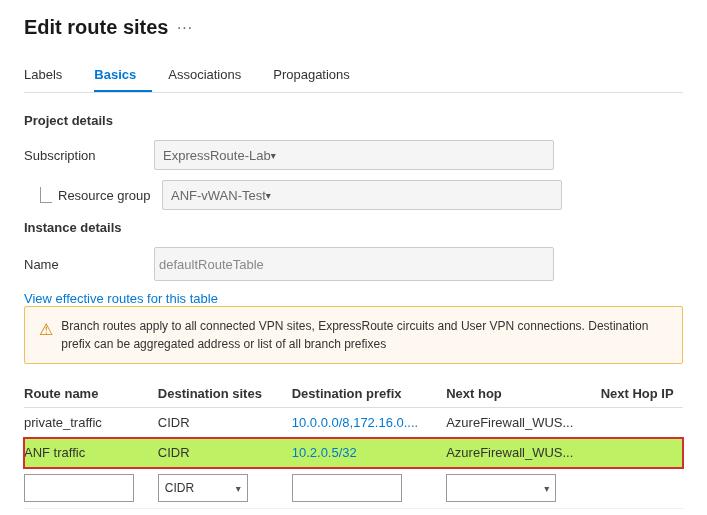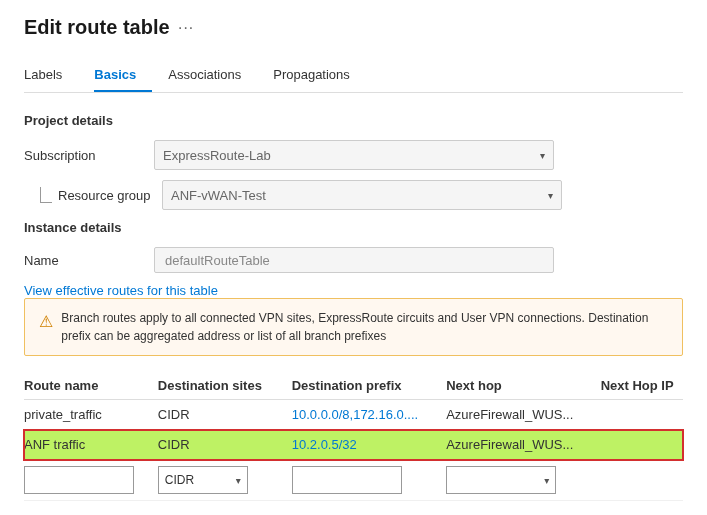--- a/index.html
+++ b/index.html
@@ -90,36 +90,36 @@
     .select-input {
       flex: 1;
       max-width: 400px;
       height: 30px;
       border: 1px solid #ccc;
       background: #f5f5f5;
       border-radius: 2px;
       padding: 0 8px;
       display: flex;
       align-items: center;
-      justify-content: space-between;
+      justify-content: flex-start;
       color: #666;
       font-size: 13px;
     }
     .select-input .chevron {
       color: #555;
       font-size: 10px;
     }
     .text-input {
       flex: 1;
       max-width: 400px;
-      height: 26px;
+      height: 34px;
       border: 1px solid #ccc;
       background: #f5f5f5;
       border-radius: 2px;
-      padding: 0 10px;
+      padding: 0 4px;
       color: #666;
       font-size: 13px;
       display: flex;
       align-items: center;
     }
     .instance-section {
       margin-top: 6px;
       margin-bottom: 10px;
     }
     .view-link {
@@ -227,21 +227,21 @@
       align-items: center;
       justify-content: space-between;
     }
   </style>
 </head>
 <body>
 
 <div class="page-container">
   
   <div class="page-title-row">
-    <span class="page-title">Edit route table</span>
+    <span class="page-title">Edit route sites</span>
     <span class="more-icon">···</span>
   </div>
 
   
   <div class="tabs">
     <div class="tab">Labels</div>
     <div class="tab active">Basics</div>
     <div class="tab">Associations</div>
     <div class="tab">Propagations</div>
   </div>

